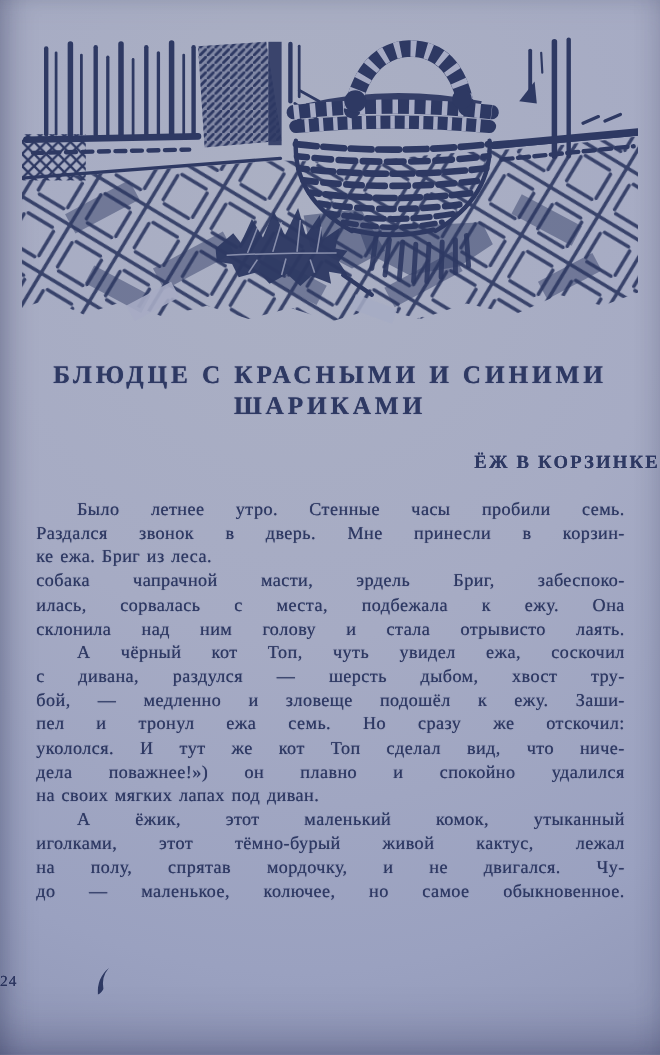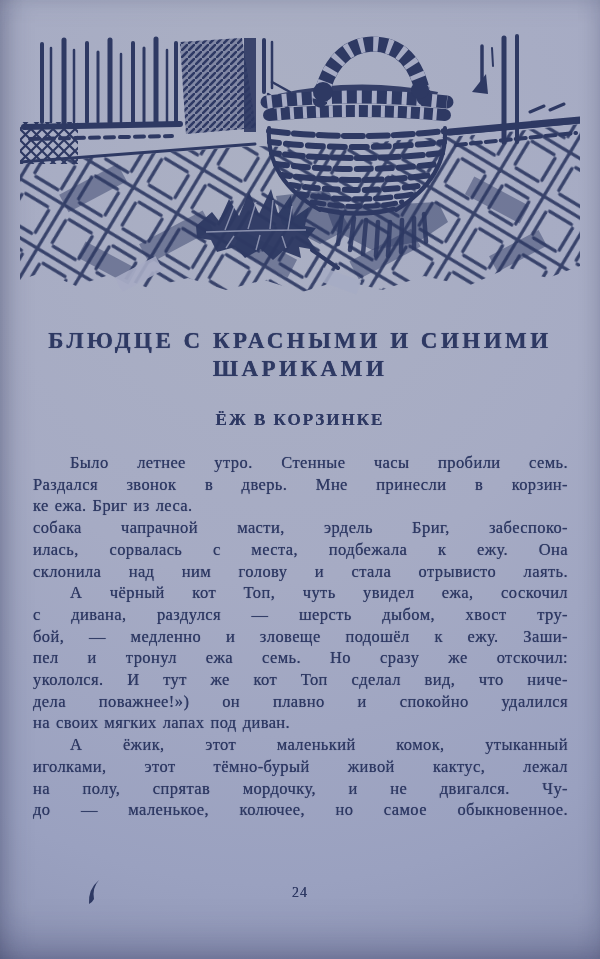--- a/index.html
+++ b/index.html
@@ -19,34 +19,34 @@
       inset 0 -38px 46px -28px rgba(35,38,80,.40),
       inset 0 20px 30px -24px rgba(120,126,150,.25);
   }
   .illustration{position:absolute; left:20px; top:30px; width:560px; height:285px;}
   .chapter-title{
     position:absolute; top:327px; left:0; right:0; text-align:center;
     font-weight:bold; font-size:23px; line-height:28px; letter-spacing:3.5px;
     text-shadow:0 0 .7px rgba(40,50,95,.9); margin:0;
   }
   .section-title{
-    position:absolute; top:410px; left:0; right:0; text-align:center;
+    position:absolute; top:410px; left:0; right:0; text-align:right;
     font-weight:bold; font-size:17px; letter-spacing:2px; margin:0;
     text-shadow:0 0 .6px rgba(40,50,95,.9);
   }
   .body-text{
     position:absolute; top:452px; left:33px; width:535px;
     font-size:16.5px; line-height:21.7px; letter-spacing:.4px; word-spacing:1.5px;
     text-shadow:0 0 .7px rgba(40,50,95,.85);
   }
   .ln{text-align:justify; text-align-last:justify; white-space:normal;}
   .ln.ind{text-indent:37px;}
   .ln.end{text-align:left; text-align-last:left;}
   .page-number{
-    position:absolute; top:885px; left:0; right:0; text-align:center;
+    position:absolute; top:885px; left:0; right:0; 
     font-size:14px; letter-spacing:1px; text-shadow:0 0 .5px rgba(40,50,95,.9);
   }
   .ink-mark{position:absolute; left:86px; top:879px; width:16px; height:26px;}
   svg .s{stroke:var(--ink); fill:none; stroke-linecap:round;}
   svg .f{fill:var(--ink); stroke:none;}
 </style>
 </head>
 <body>
 
 <div class="page">

